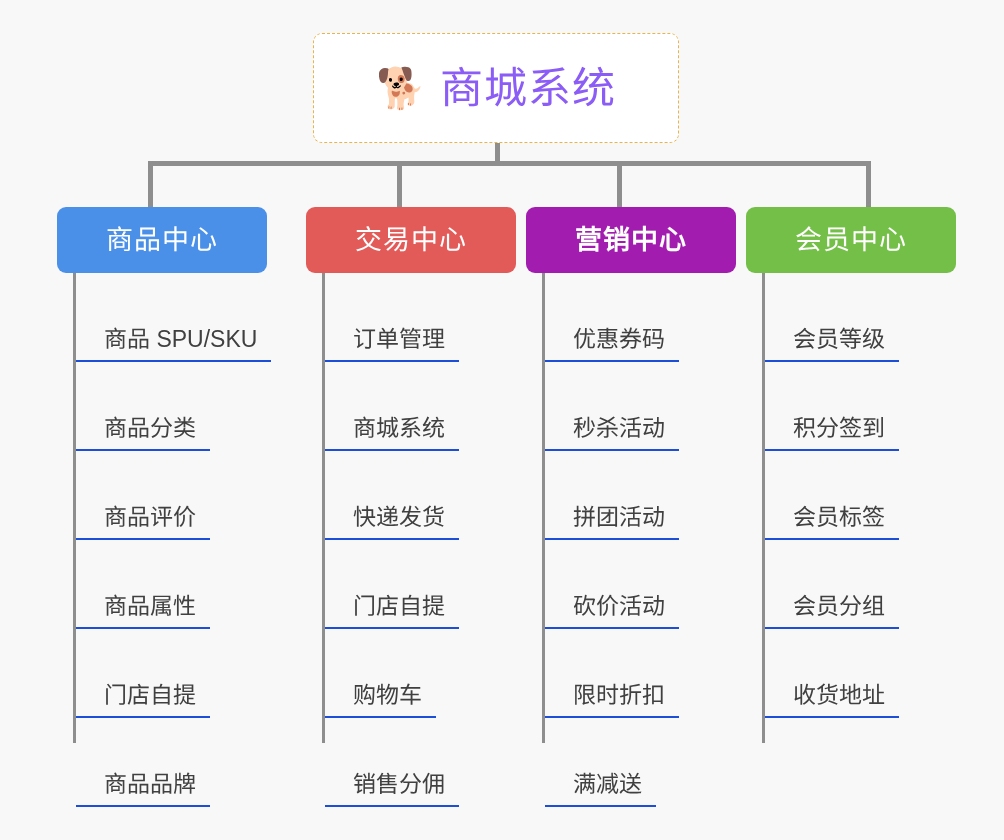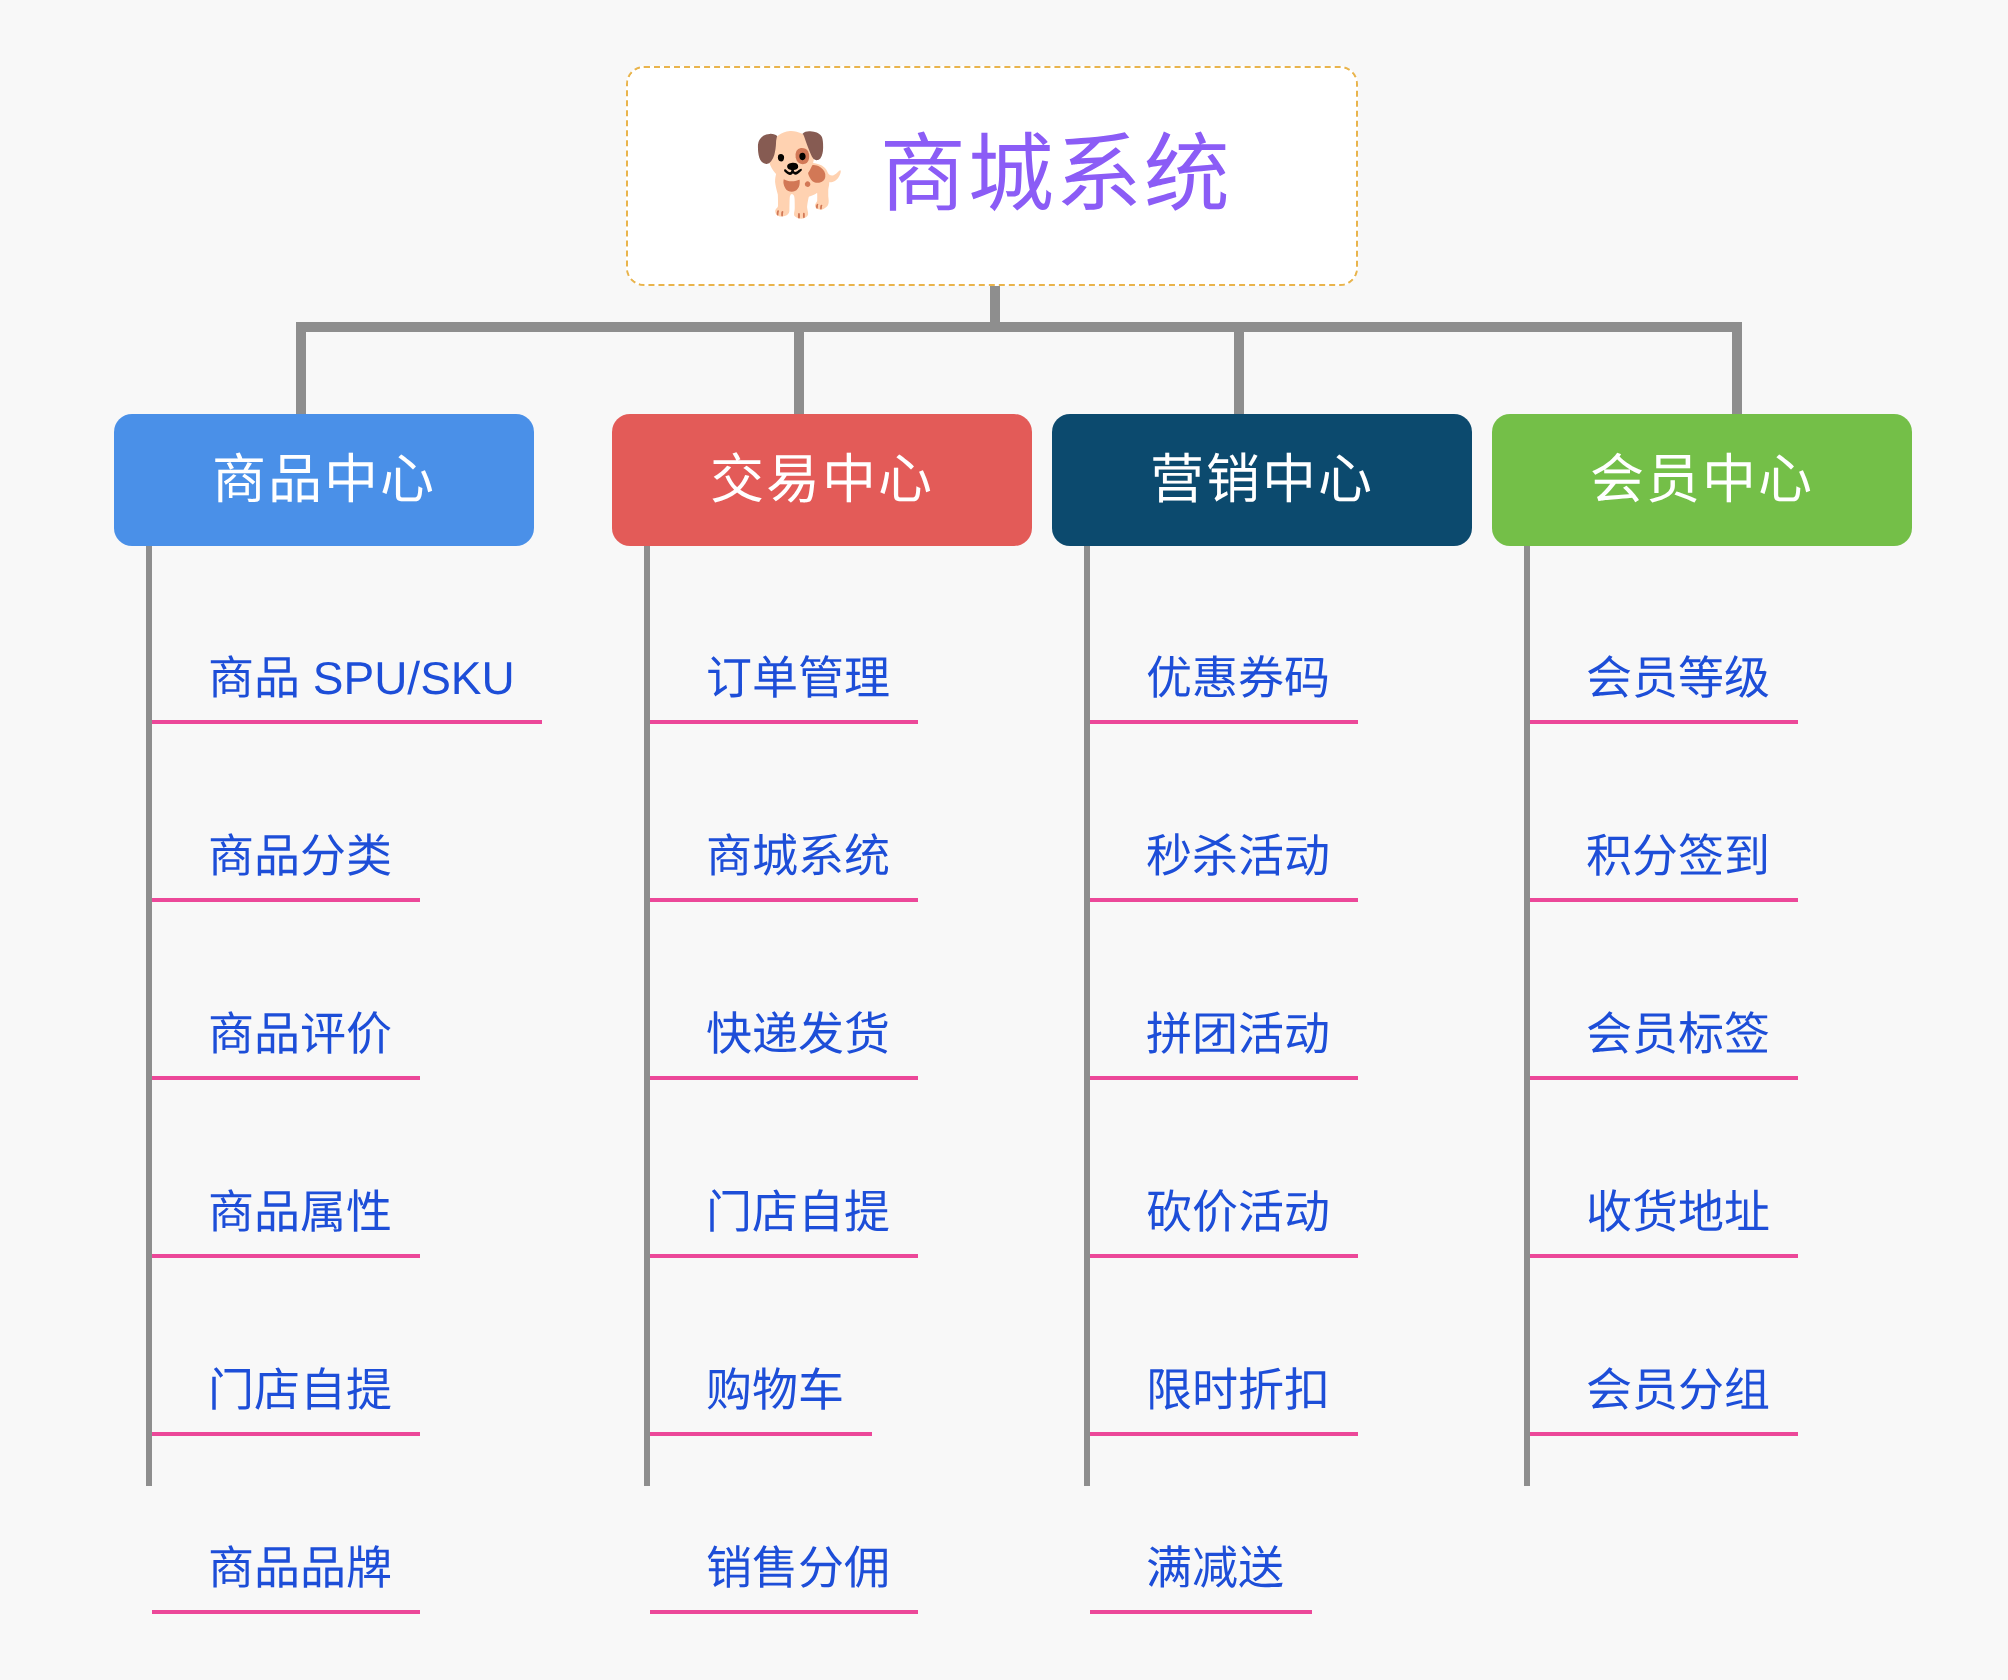--- a/index.html
+++ b/index.html
@@ -107,25 +107,25 @@
   .leaf-item {
     height: 89px;
     display: flex;
     align-items: flex-end;
     padding-left: 3px;
     box-sizing: border-box;
   }
   .leaf-label {
     display: inline-block;
     font-size: 23px;
-    color: #1d4ed8;
+    color: #404040;
     line-height: 1;
     white-space: nowrap;
     padding: 0 14px 9px 28px;
-    border-bottom: 2px solid #ec4899;
+    border-bottom: 2px solid #1d4ed8;
   }
 </style>
 </head>
 <body>
 
 <div id="mindmap">
 
   <div class="root-node">
     <span class="root-emoji">🐕</span>
     <span class="root-title">商城系统</span>
@@ -187,21 +187,21 @@
       <li class="leaf-item">
         <span class="leaf-label">购物车</span>
       </li>
       <li class="leaf-item">
         <span class="leaf-label">销售分佣</span>
       </li>
     </ul>
   </div>
 
   <div class="branch" style="left:526px;">
-    <div class="cat-box" style="background:#0c4a6e;">
+    <div class="cat-box" style="background:#a21caf;font-weight:bold;">
       <span class="cat-label">营销中心</span>
     </div>
     <div class="trunk" style="height:470px;"></div>
     <ul class="leaf-list">
       <li class="leaf-item">
         <span class="leaf-label">优惠券码</span>
       </li>
       <li class="leaf-item">
         <span class="leaf-label">秒杀活动</span>
       </li>
@@ -229,21 +229,21 @@
       <li class="leaf-item">
         <span class="leaf-label">会员等级</span>
       </li>
       <li class="leaf-item">
         <span class="leaf-label">积分签到</span>
       </li>
       <li class="leaf-item">
         <span class="leaf-label">会员标签</span>
       </li>
       <li class="leaf-item">
+        <span class="leaf-label">会员分组</span>
+      </li>
+      <li class="leaf-item">
         <span class="leaf-label">收货地址</span>
       </li>
-      <li class="leaf-item">
-        <span class="leaf-label">会员分组</span>
-      </li>
     </ul>
   </div>
 
 </div>
 
 </body></html>

